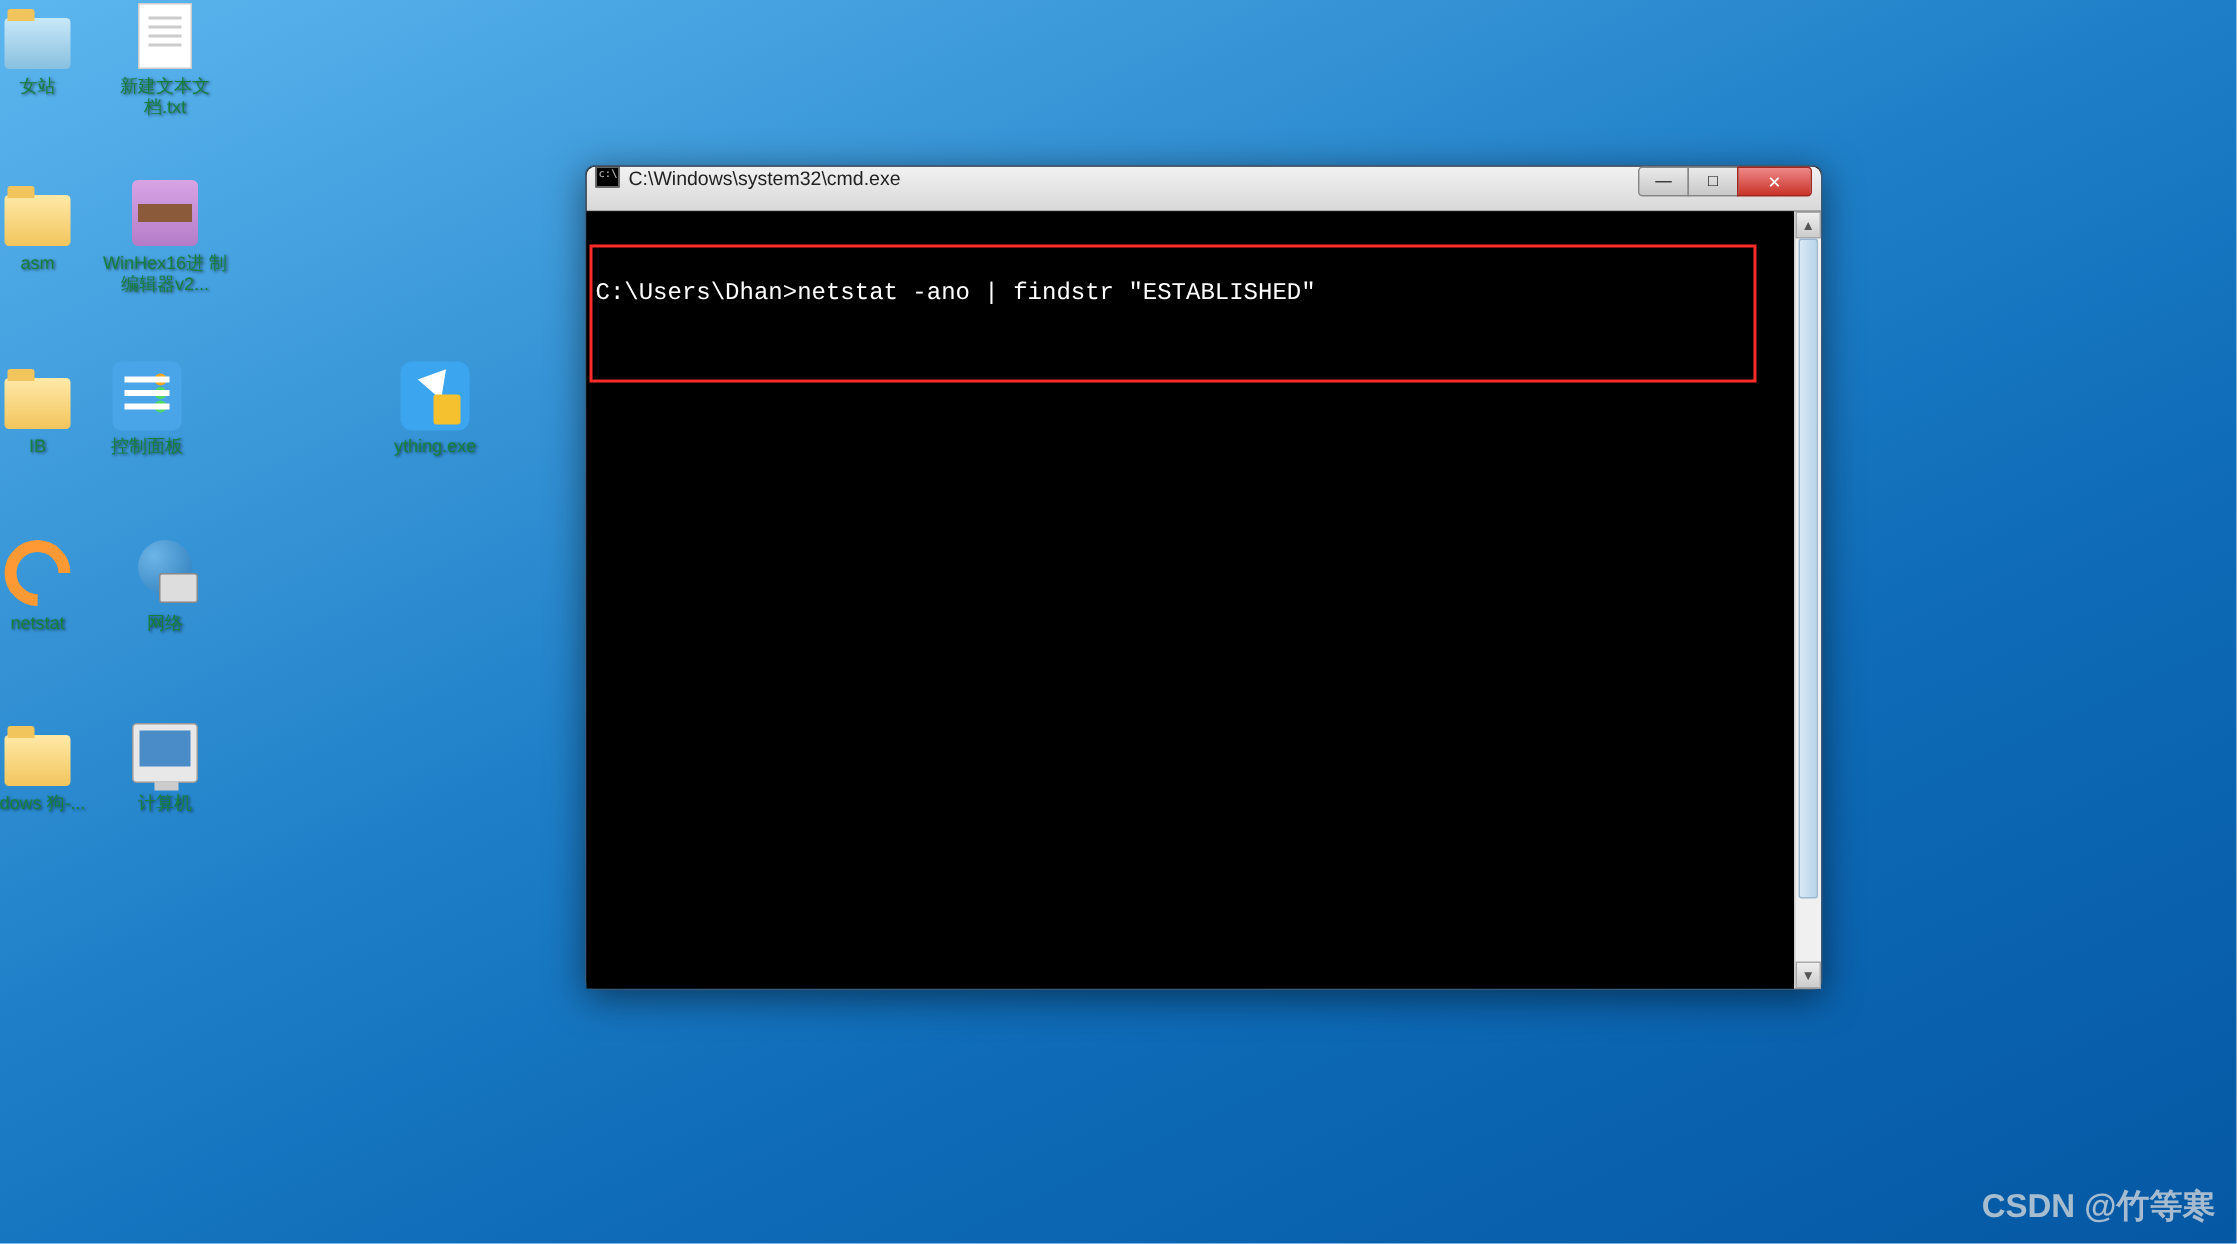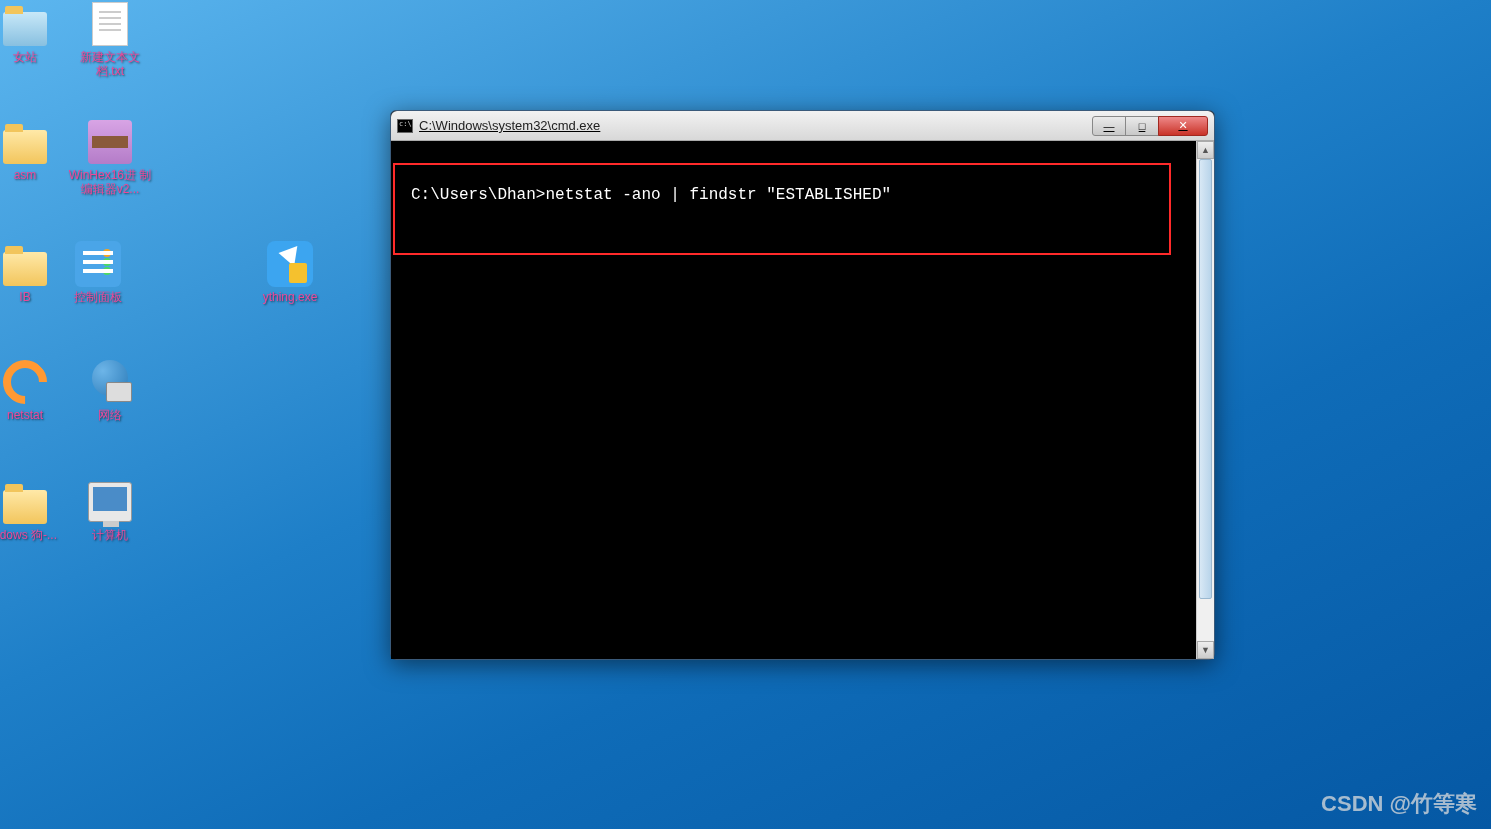--- a/index.html
+++ b/index.html
@@ -29,21 +29,21 @@
     }
     .icon-item .icon-img {
       width: 48px;
       height: 48px;
       margin-bottom: 2px;
       display: flex;
       align-items: center;
       justify-content: center;
     }
     .icon-item .label {
-      color: #ec4899;
+      color: #15803d;
       font-size: 12px;
       text-shadow: 1px 1px 2px rgba(0,0,0,0.6);
       line-height: 1.2;
       word-break: break-word;
       max-width: 85px;
     }
     .folder-icon { background: linear-gradient(#ffe9a8,#f2c55c); border-radius: 3px; width: 44px; height: 34px; position: relative; margin-top:10px; }
     .folder-icon::before { content:''; position:absolute; top:-6px; left:2px; width:18px; height:8px; background:#f2c55c; border-radius:2px 2px 0 0; }
     .txt-icon { background:#fff; width:36px; height:44px; border:1px solid #ccc; position:relative; }
     .txt-icon::after{content:'';position:absolute;top:8px;left:6px;right:6px;height:2px;background:#ccc;box-shadow:0 6px 0 #ccc,0 12px 0 #ccc,0 18px 0 #ccc;}
@@ -75,24 +75,23 @@
       border-radius: 6px;
       box-shadow: 0 5px 25px rgba(0,0,0,0.5);
       display: flex;
       flex-direction: column;
     }
     .titlebar {
       height: 30px;
       background: linear-gradient(#f2f2f2, #d8d8d8);
       border-bottom: 1px solid #aaa;
       display: flex;
-      align-items: center;
+      align-items: flex-start;
       padding: 0 6px;
       border-radius: 6px 6px 0 0;
-      text-decoration: underline;
     }
     .titlebar .cmd-ico {
       width: 16px; height: 14px; background:#000; border:1px solid #666; margin-right:6px; position:relative;
     }
     .titlebar .cmd-ico::after{content:'c:\\';color:#ccc;font-size:7px;position:absolute;top:0;left:1px;font-family:monospace;}
     .titlebar .title-text {
       font-size: 13px;
       color: #222;
       flex: 1;
     }
@@ -124,21 +123,21 @@
     .win-btn.close-btn{border-radius:0 3px 3px 0;}
 
     .cmd-body {
       flex: 1;
       background: #000;
       position: relative;
       display: flex;
     }
     .cmd-content {
       flex: 1;
-      padding: 8px 20px;
+      padding: 8px 6px;
       font-family: "Consolas","Courier New",monospace;
       font-size: 16px;
       color: #fff;
       white-space: pre;
       position: relative;
       overflow: hidden;
     }
     .highlight-box {
       position: absolute;
       top: 22px;

